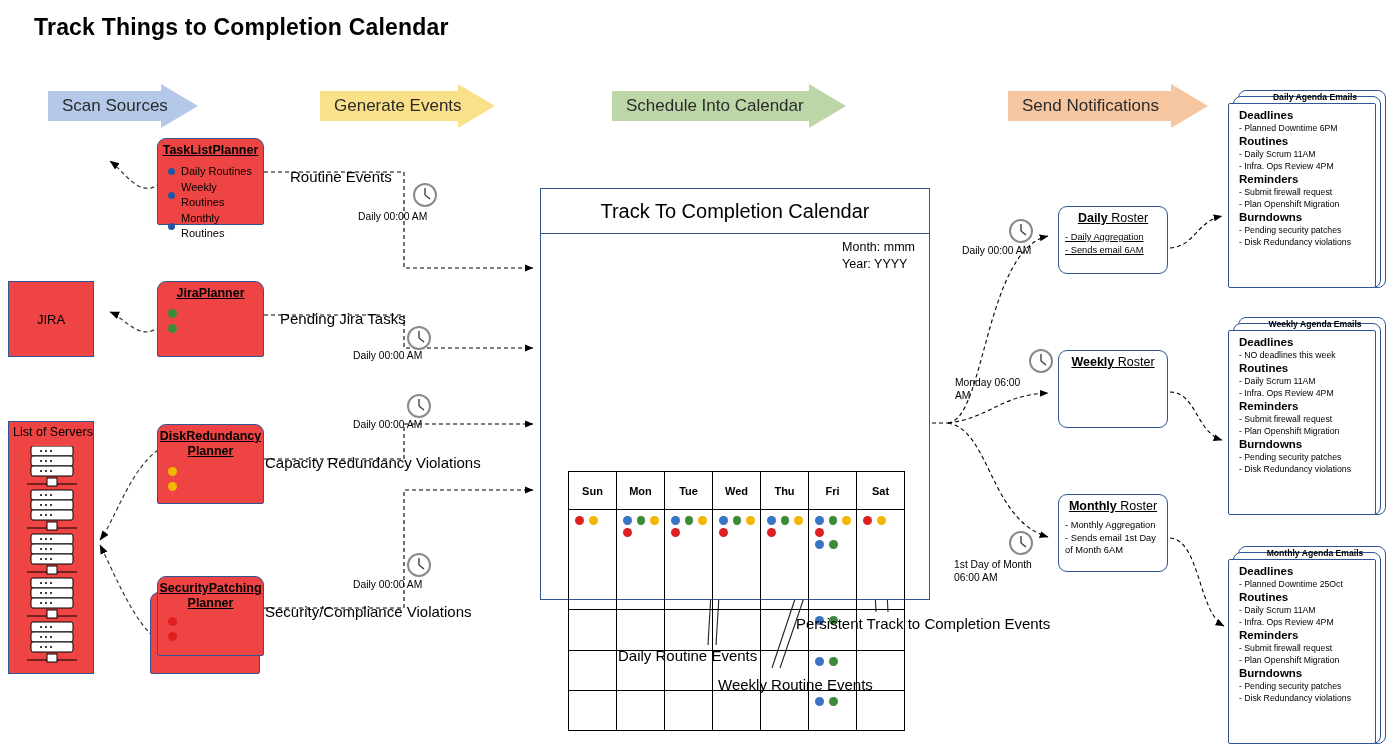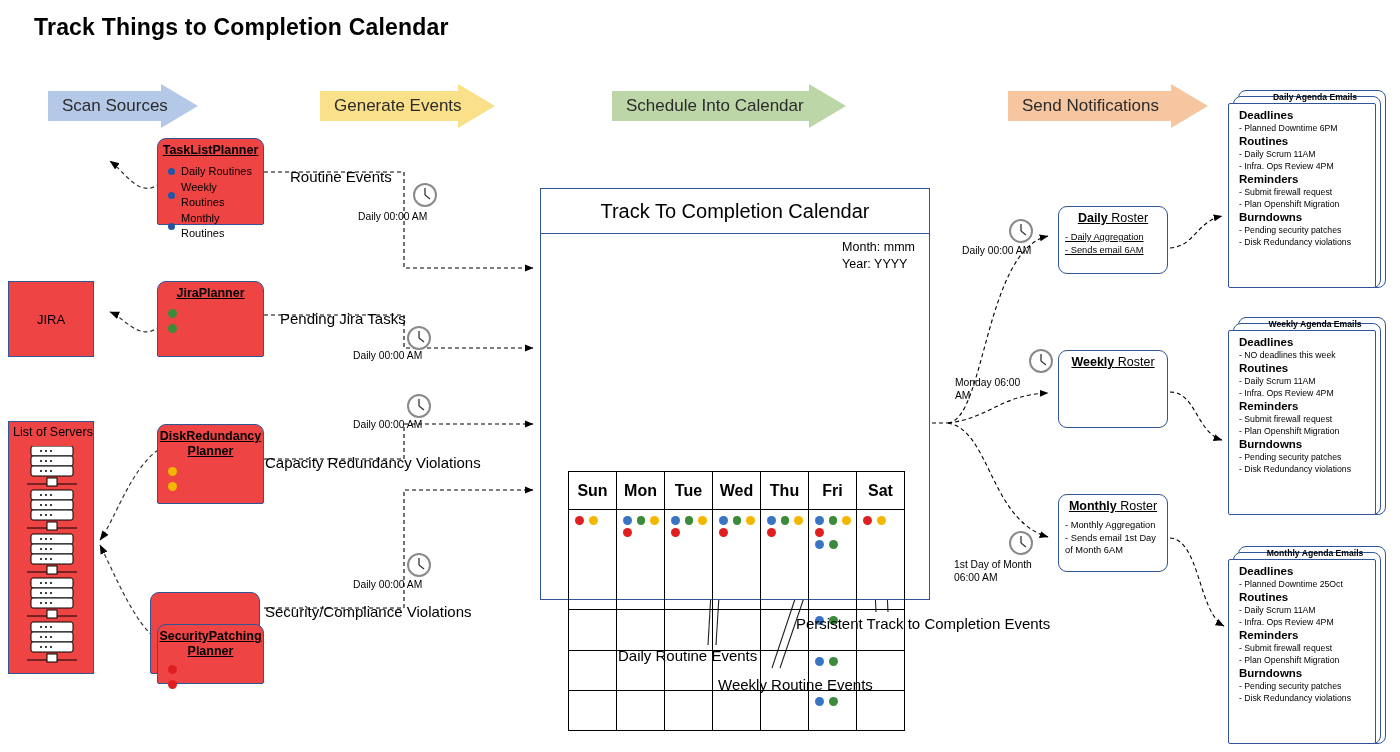--- a/index.html
+++ b/index.html
@@ -30,21 +30,21 @@
   .bigdot{width:9px;height:9px;border-radius:50%;display:block;}
 
   
   #calendar{left:540px;top:188px;width:390px;height:412px;border:1.4px solid #2f5597;background:#fff;}
   #calhead{height:44px;border-bottom:1.4px solid #2f5597;display:flex;align-items:center;justify-content:center;}
   #calhead span{font-size:20px;}
   #calmy{position:absolute;right:14px;top:50px;font-size:12.5px;line-height:17px;text-align:left;}
   #calgrid{position:absolute;left:27px;top:282px;width:337px;height:260px;}
   #calgrid table{border-collapse:collapse;width:337px;height:260px;table-layout:fixed;}
   #calgrid td,#calgrid th{border:1.5px solid #000;padding:0;vertical-align:top;position:relative;}
-  #calgrid th{height:37px;font-size:16px;font-weight:bold;text-align:center;vertical-align:middle;}
+  #calgrid th{height:37px;font-size:11px;font-weight:bold;text-align:center;vertical-align:middle;}
   .cellwrap{padding:6px 5px 0 6px;display:flex;flex-direction:column;gap:3px;}
   .dotrow{display:flex;gap:5px;height:9px;}
 
   
   .roster{width:110px;border:1.6px solid #2f5597;border-radius:9px;background:#fff;}
   .roster .rtitle{font-size:12.5px;text-align:center;padding-top:4px;}
   .roster .rtitle b{text-decoration:underline;}
   .roster .rtitle u{text-decoration:underline;font-weight:normal;}
   .roster .rbody{font-size:9.3px;line-height:12.5px;padding:6px 5px 6px 6px;}
 
@@ -276,21 +276,21 @@
       <div>Planner</div>
     </div>
     <div class="bullets" style="padding-top:8px;gap:6px;display:flex;flex-direction:column;">
       <span class="bigdot" style="background:#f2b800"></span>
       <span class="bigdot" style="background:#f2b800"></span>
     </div>
   </div>
 
   <div class="abs" style="left:150px;top:576px;width:120px;height:98px;">
     <div class="abs box rr" style="left:0;top:16px;width:110px;height:82px;"></div>
-    <div class="abs box rr" style="left:7px;top:0;width:107px;height:60px;margin-top:48px;">
+    <div class="abs box rr" style="left:7px;top:0;width:107px;height:80px;">
       <div class="planner-title">
         <div>SecurityPatching</div>
         <div>Planner</div>
       </div>
       <div class="bullets" style="padding-top:6px;gap:6px;display:flex;flex-direction:column;">
         <span class="bigdot" style="background:#e02020"></span>
         <span class="bigdot" style="background:#e02020"></span>
       </div>
     </div>
   </div>

